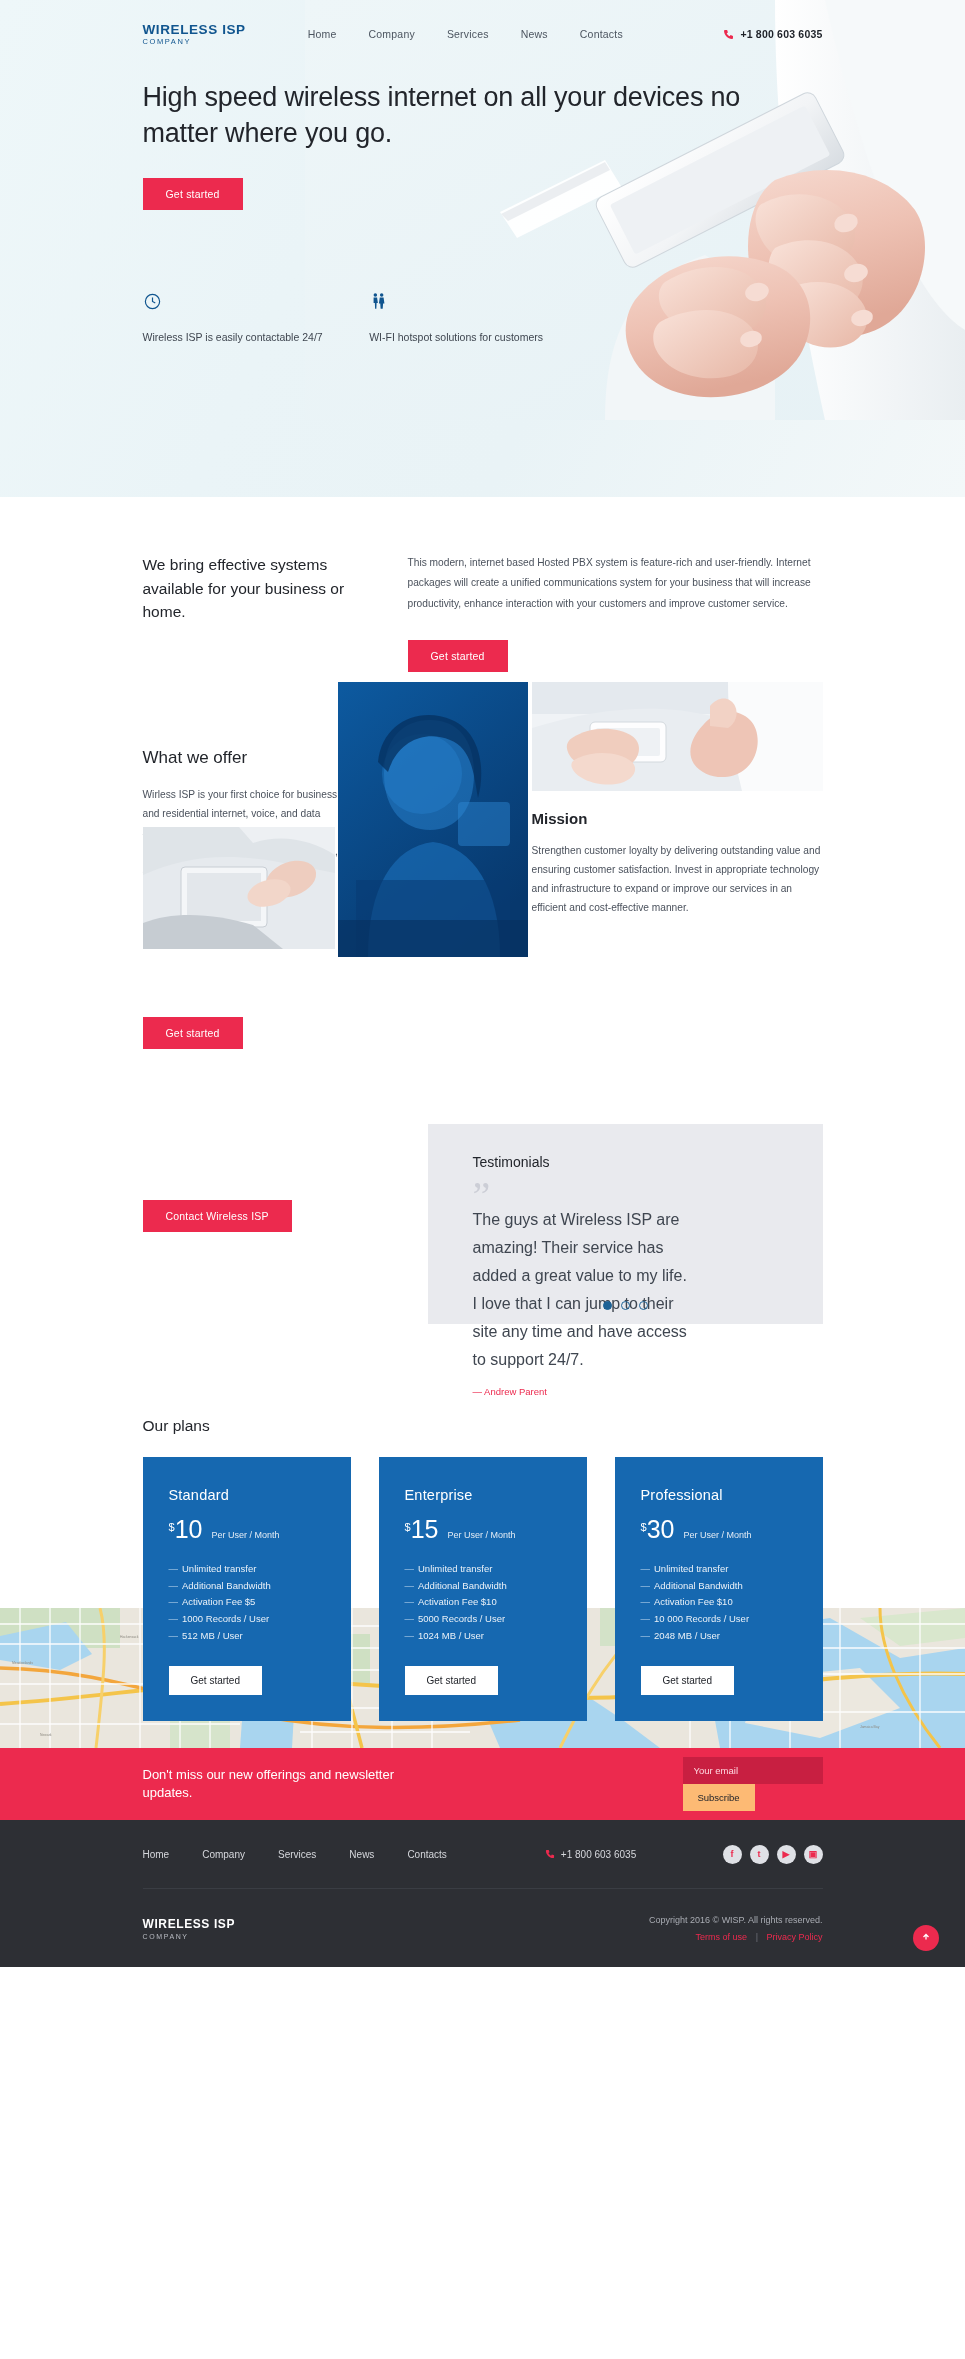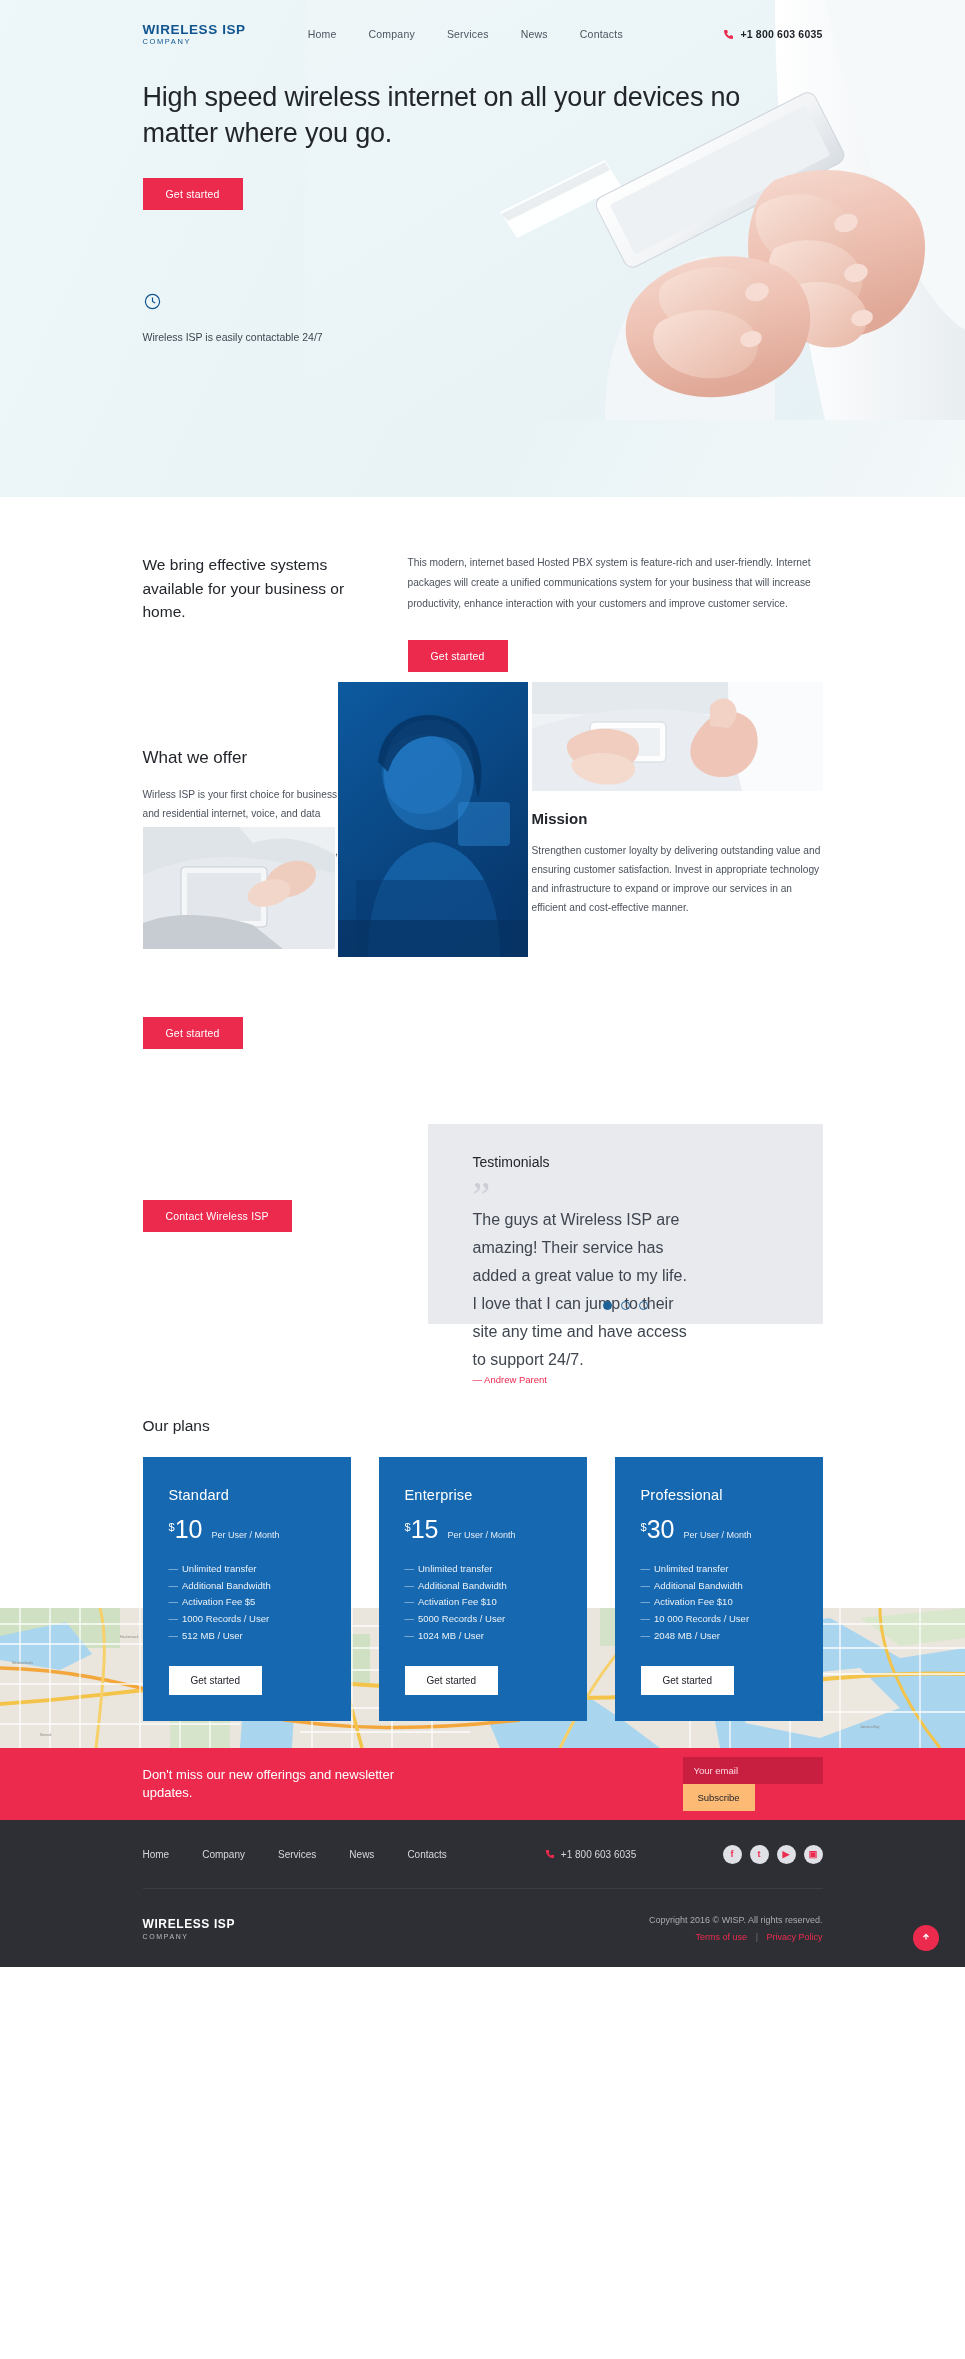--- a/index.html
+++ b/index.html
@@ -122,21 +122,21 @@
   }
   .testi h3 { font-size: 14px; font-weight: 400; color: #22252b; }
   .quote-mark {
     color: #ccced6; font-size: 40px; line-height: 0.6;
     margin-top: 14px; font-family: "Liberation Serif", serif; height: 16px;
   }
   .testi p {
     font-size: 16px; line-height: 1.75; color: #3f4650; margin-top: 6px;
     width: 220px;
   }
-  .testi .author { font-size: 9.5px; color: #ec2a4e; }
+  .testi .author { font-size: 9.5px; color: #ec2a4e; margin-top: 12px; }
   .dots { position: absolute; left: 0; right: 0; bottom: 14px; display: flex;
           justify-content: center; gap: 9px; }
   .dot { width: 9px; height: 9px; border-radius: 50%; border: 1.4px solid #1d6296; }
   .dot.on { background: #1d6296; }
 
   
   .sec-plans { padding-top: 30px; position: relative; z-index: 5; }
   .sec-plans h2 { font-size: 15.5px; font-weight: 400; color: #22252b; }
   .plans { display: flex; gap: 28px; margin-top: 22px; }
   .plan {
@@ -314,20 +314,31 @@
 
     <div class="features">
       <div class="feat">
         <span class="ico">
           <svg width="19" height="19" viewBox="0 0 24 24" fill="none" stroke="currentColor" stroke-width="1.5">
             <circle cx="12" cy="12" r="9"></circle>
               <path d="M12 7 L12 12 L15.5 14"></path>
           </svg>
         </span>
         <p>Wireless ISP is easily contactable 24/7</p>
+      </div>
+      <div class="feat">
+        <span class="ico">
+          <svg width="19" height="20" viewBox="0 0 24 24" fill="currentColor">
+            <circle cx="8" cy="3.2" r="2.2"></circle>
+              <path d="M5.8 6.4h4.4l1 7h-1.6l-.3 7H7.7l-.3-7H5.8z"></path>
+            <circle cx="16" cy="3.2" r="2.2"></circle>
+              <path d="M13.6 6.4h4.8l1.1 7.6h-1.7l-.5 6.6h-2.6l-.5-6.6h-1.7z"></path>
+          </svg>
+        </span>
+        <p>WI-FI hotspot solutions for customers</p>
       </div>
     </div>
   </section>
 
   <section class="container sec-systems">
     <div class="row">
       <div class="col-l">
         <h2 class="h-med">We bring effective systems available for your business or home.</h2>
       </div>
       <div class="col-r">

